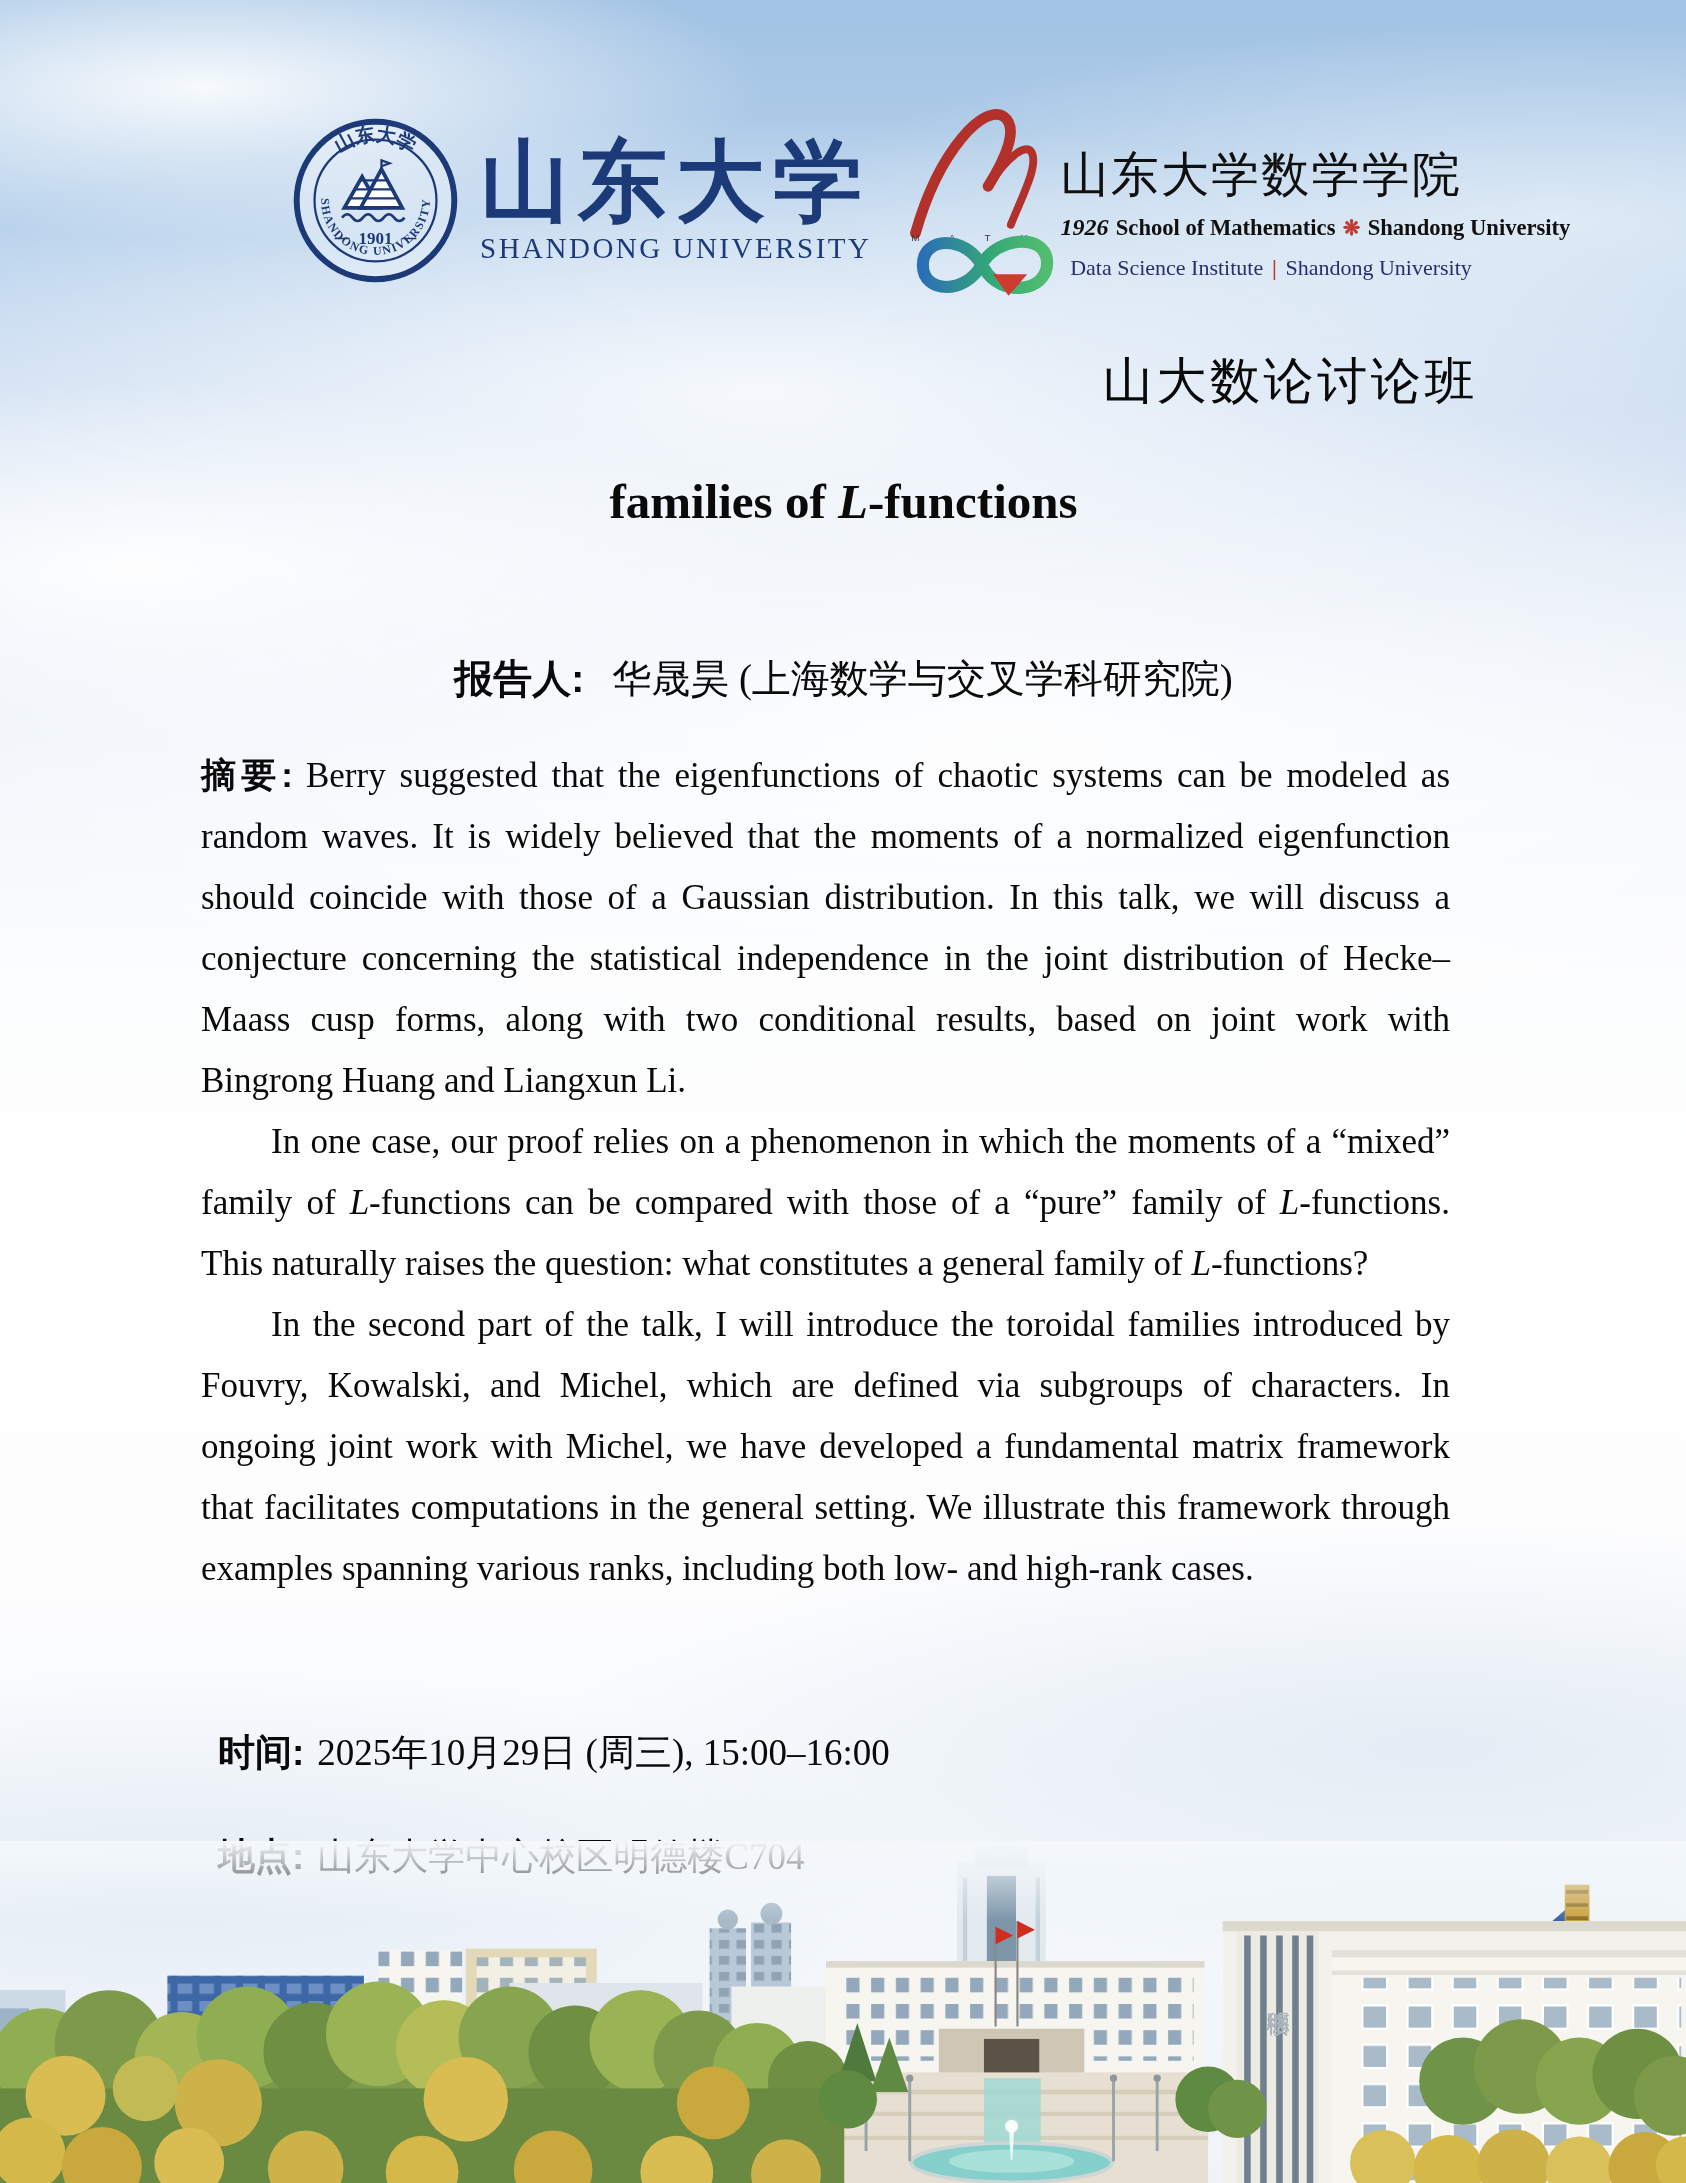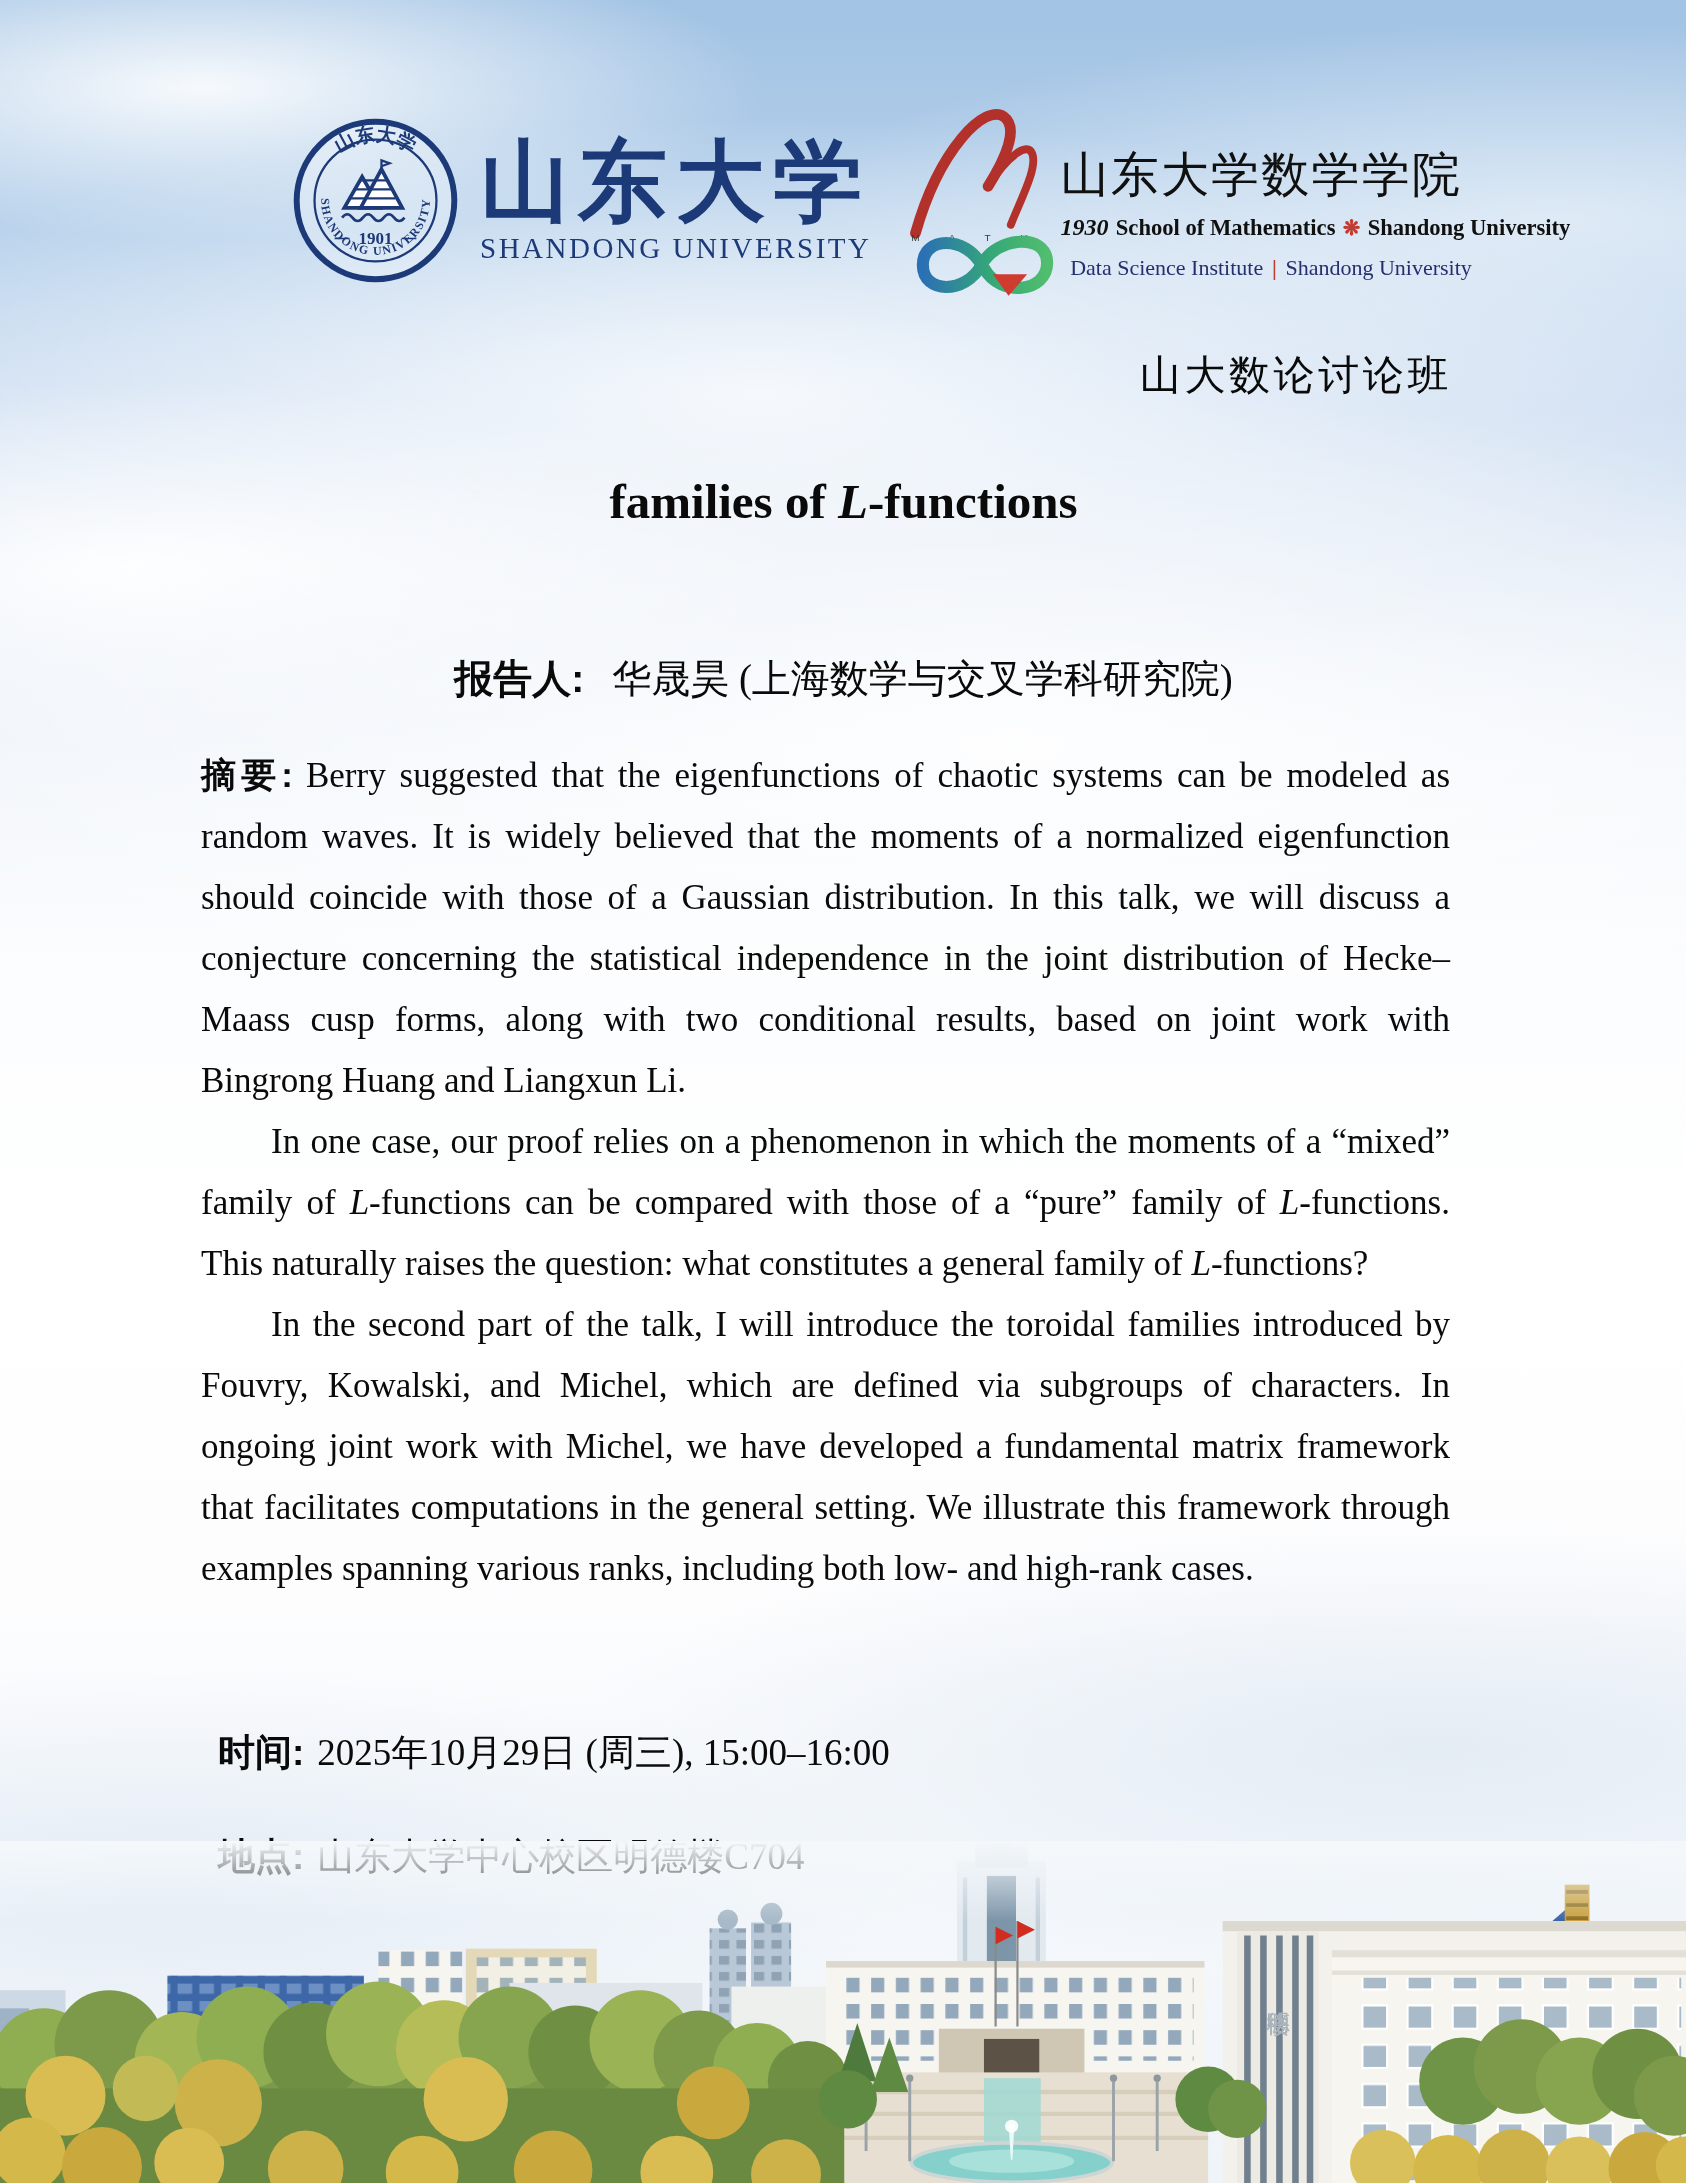--- a/index.html
+++ b/index.html
@@ -29,21 +29,21 @@
   .math-sub{font-size:22.6px;font-weight:bold;color:#101010;margin-top:7.3px;display:flex;align-items:baseline;gap:7.3px;white-space:nowrap;}
   .math-year{font-style:italic;font-size:24px;}
   .math-star{color:#c23b30;font-size:21px;}
   .dsi{position:absolute;left:910px;top:211px;display:flex;align-items:center;}
   .dsi-mark{width:150px;height:108px;flex:0 0 auto;}
   .dsi-text{margin-left:10.2px;color:#262f6e;}
   .dsi-cn{font-size:49px;font-weight:bold;letter-spacing:6.5px;}
   .dsi-sub{font-size:22px;margin-top:5.8px;display:flex;align-items:baseline;gap:8.7px;white-space:nowrap;}
   .dsi-bar{color:#c23b30;font-weight:bold;}
   
-  .series{position:absolute;right:235px;top:348px;font-size:41px;letter-spacing:3.6px;}
+  .series{position:absolute;right:209px;top:348px;font-size:50px;letter-spacing:3.6px;}
   .title{position:absolute;left:0;width:100%;top:461px;text-align:center;font-weight:bold;font-size:49px;line-height:82px;}
   .speaker{position:absolute;left:0;width:100%;top:652px;text-align:center;font-size:39px;}
   .lbl-sans{font-weight:bold;font-family:"Liberation Sans",sans-serif;}
   .speaker .lbl-sans{margin-right:28px;}
   .abstract{position:absolute;left:201px;width:1249px;top:744px;font-size:35px;line-height:61px;text-align:justify;}
   .abstract p{margin:0;}
   .abstract p.ind{text-indent:70px;}
   .ab-label{margin-right:13px;}
   .it{font-style:italic;}
   .meta{position:absolute;left:218px;font-size:37px;white-space:nowrap;}
@@ -88,21 +88,21 @@
 
   <div class="mathlogo">
     <svg class="math-mark" viewBox="0 0 215 205">
       <path d="M14,190 C48,70 112,8 138,26 C160,42 140,86 116,124" stroke="#b3312b" stroke-width="15" fill="none" stroke-linecap="round"></path>
       <path d="M116,124 C146,78 172,62 178,78 C186,98 162,142 148,178" stroke="#b3312b" stroke-width="11" fill="none" stroke-linecap="round"></path>
       <text x="8" y="201" font-size="14" letter-spacing="19" fill="#3a3a3a" font-family="Liberation Sans, sans-serif">M A T H</text>
     </svg>
     <div class="math-text">
       <div class="math-cn">山东大学数学学院</div>
       <div class="math-sub">
-        <span class="math-year">1930</span>
+        <span class="math-year">1926</span>
         <span>School of Mathematics</span>
         <span class="math-star">❋</span>
         <span>Shandong University</span>
       </div>
     </div>
   </div>
 
   <div class="dsi">
     <svg class="dsi-mark" viewBox="0 0 210 150">
       <defs>

